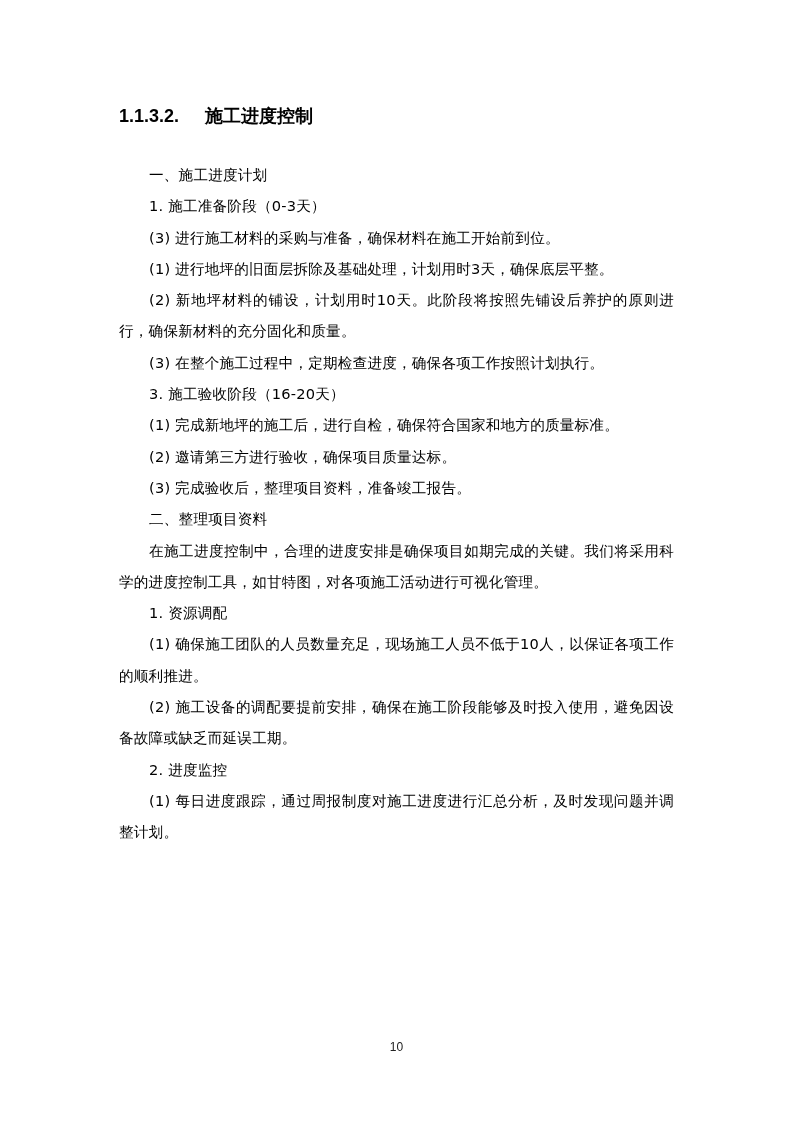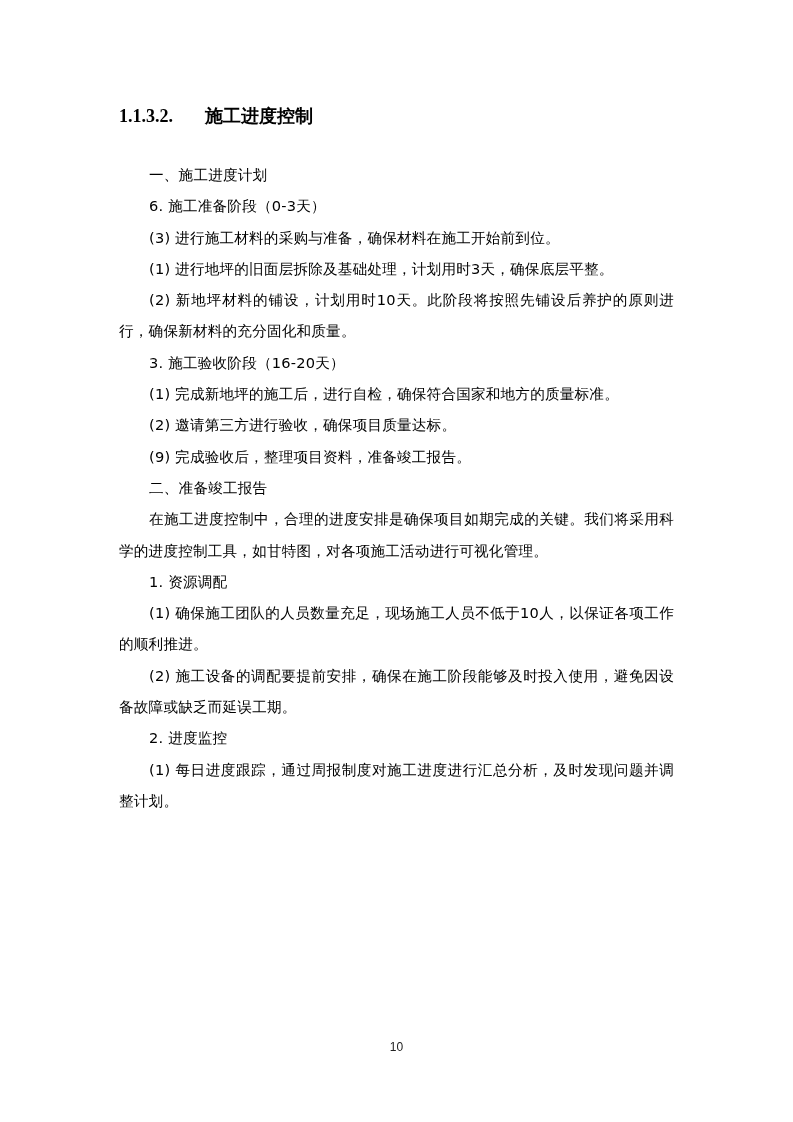--- a/index.html
+++ b/index.html
@@ -1,47 +1,48 @@
 <!DOCTYPE html>
 <html><head>
   <meta charset="utf-8">
   <style>
     html, body { margin: 0; padding: 0; background: #ffffff; }
     body { width: 793px; height: 1122px; position: relative; overflow: hidden;
       font-family: "DejaVu Sans", "Liberation Sans", sans-serif; color: #111; }
     .page { position: absolute; left: 0; top: 0; width: 793px; height: 1122px; background: #fff; }
-    .heading { position: absolute; left: 119px; top: 104px; font-family: Liberation Serif, serif;
+    .heading { position: absolute; left: 119px; top: 104px; font-family: Liberation Sans, sans-serif;
       font-weight: bold; font-size: 18px; color: #000; white-space: nowrap; }
     .heading .num { display: inline-block; width: 86px; }
     .body { position: absolute; left: 119px; top: 159px; width: 555px; }
     .p { font-size: 14.6px; line-height: 31.3px; margin: 0; text-align: justify; text-align-last: left;
       color: #000000; letter-spacing: 0.2px; }
     .ind { text-indent: 30px; }
     .footer { position: absolute; left: 0; width: 793px; top: 1040px; text-align: center;
       font-family: "Liberation Sans", sans-serif; font-size: 12px; color: #222; }
   </style>
 </head>
 <body>
 
 <div class="page">
   <div class="heading">
     <span class="num">1.1.3.2.</span><span>施工进度控制</span>
   </div>
 
   <div class="body">
     <p class="p ind">一、施工进度计划</p>
-    <p class="p ind">6. 施工准备阶段（0-3天）</p>
+    <p class="p ind">1. 施工准备阶段（0-3天）</p>
     <p class="p ind">(3) 进行施工材料的采购与准备，确保材料在施工开始前到位。</p>
     <p class="p ind">(1) 进行地坪的旧面层拆除及基础处理，计划用时3天，确保底层平整。</p>
     <p class="p ind">(2) 新地坪材料的铺设，计划用时10天。此阶段将按照先铺设后养护的原则进行，确保新材料的充分固化和质量。</p>
+    <p class="p ind">(3) 在整个施工过程中，定期检查进度，确保各项工作按照计划执行。</p>
     <p class="p ind">3. 施工验收阶段（16-20天）</p>
     <p class="p ind">(1) 完成新地坪的施工后，进行自检，确保符合国家和地方的质量标准。</p>
     <p class="p ind">(2) 邀请第三方进行验收，确保项目质量达标。</p>
-    <p class="p ind">(9) 完成验收后，整理项目资料，准备竣工报告。</p>
-    <p class="p ind">二、准备竣工报告</p>
+    <p class="p ind">(3) 完成验收后，整理项目资料，准备竣工报告。</p>
+    <p class="p ind">二、整理项目资料</p>
     <p class="p ind">在施工进度控制中，合理的进度安排是确保项目如期完成的关键。我们将采用科学的进度控制工具，如甘特图，对各项施工活动进行可视化管理。</p>
     <p class="p ind">1. 资源调配</p>
     <p class="p ind">(1) 确保施工团队的人员数量充足，现场施工人员不低于10人，以保证各项工作的顺利推进。</p>
     <p class="p ind">(2) 施工设备的调配要提前安排，确保在施工阶段能够及时投入使用，避免因设备故障或缺乏而延误工期。</p>
     <p class="p ind">2. 进度监控</p>
     <p class="p ind">(1) 每日进度跟踪，通过周报制度对施工进度进行汇总分析，及时发现问题并调整计划。</p>
   </div>
 
   <div class="footer">10</div>
 </div>

